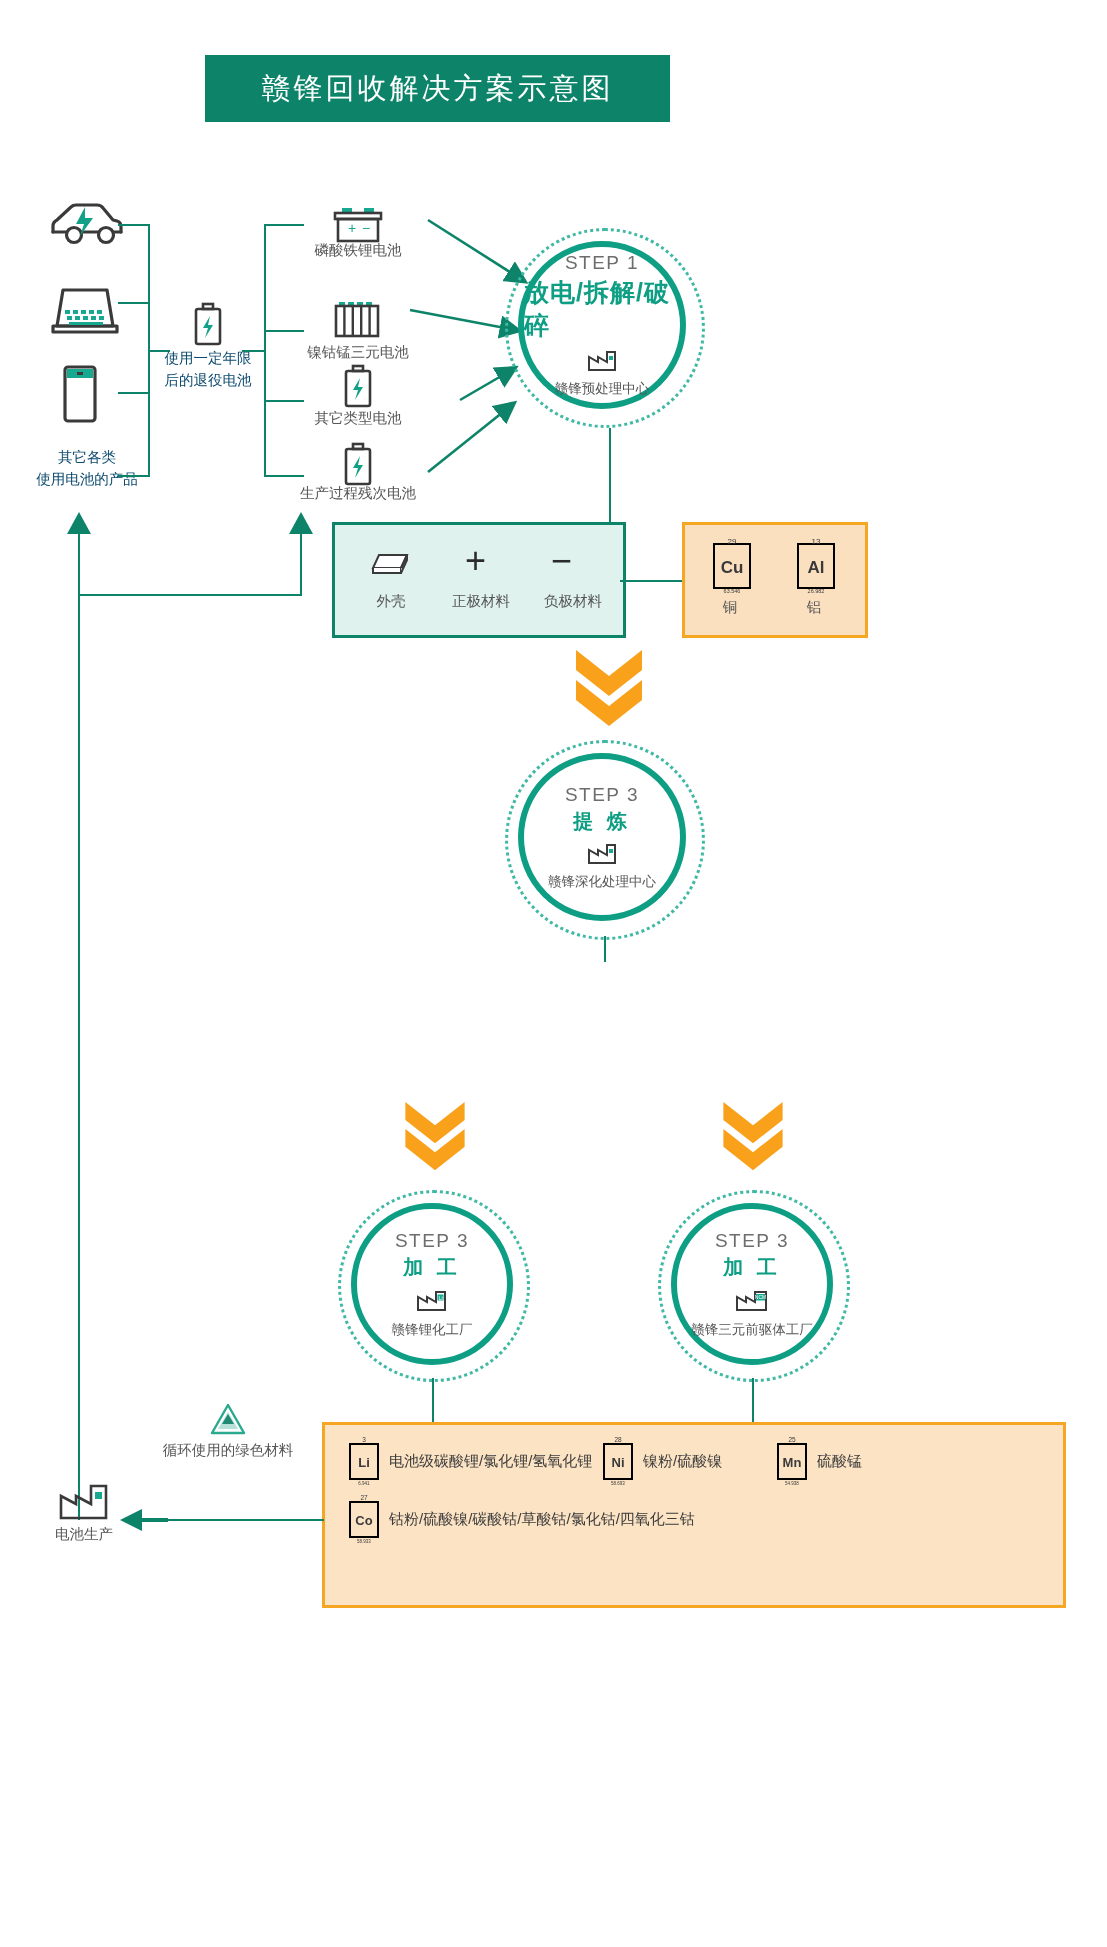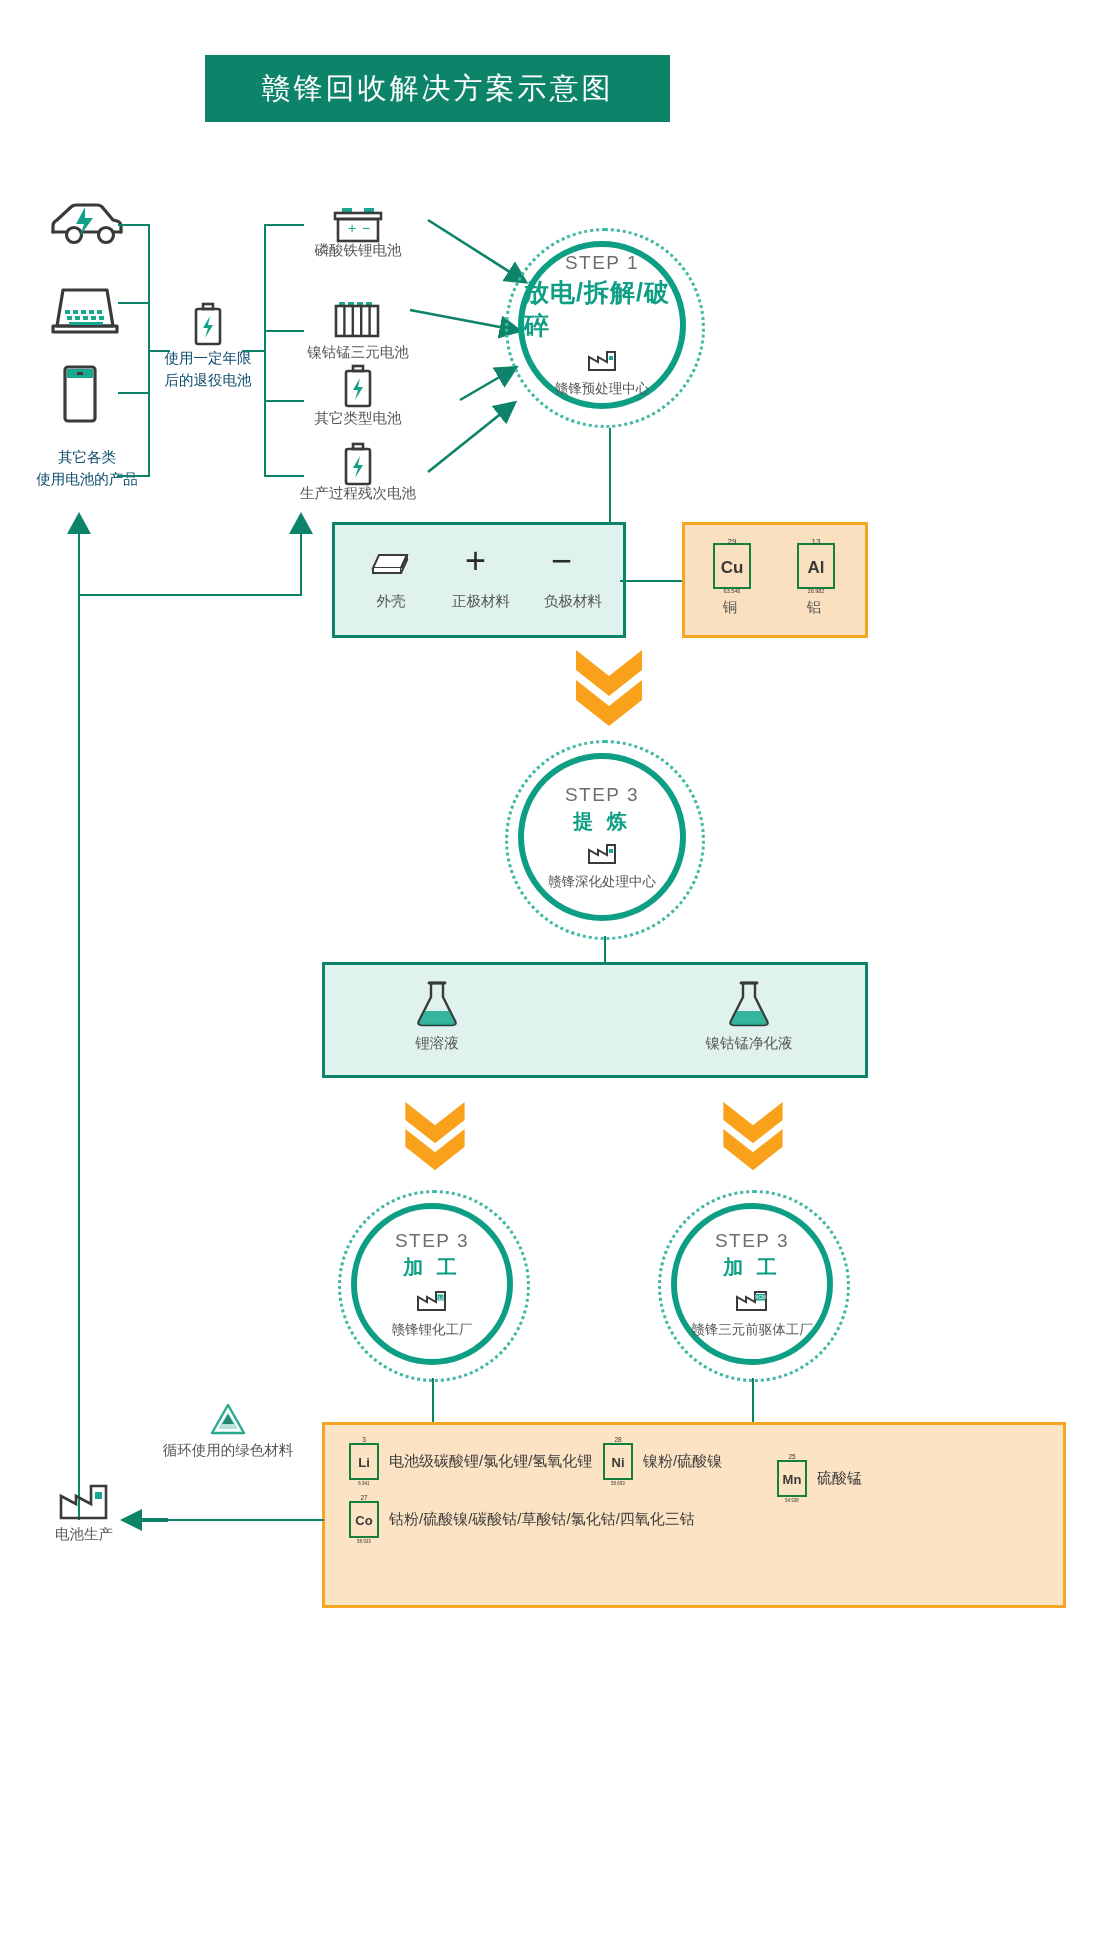--- a/index.html
+++ b/index.html
@@ -52,21 +52,21 @@
   }
   .box-orange{
     position:absolute;border:3px solid #f5a623;background:#fbe0c0;
   }
   .box-orange-lt{
     position:absolute;border:3px solid #f5a623;background:#fce3c4;
   }
 
   
   .el{
-    border:2px solid #15803d;width:34px;height:42px;background:transparent;
+    border:2px solid #000000;width:34px;height:42px;background:transparent;
     display:flex;flex-direction:column;align-items:center;justify-content:center;
     line-height:1;
   }
   .el .num{font-size:8px;color:#3a3a3a;}
   .el .sym{font-size:17px;color:#3a3a3a;font-weight:bold;margin:13px 0;}
   .el .wt{font-size:5.5px;color:#3a3a3a;}
   .el.small{width:26px;height:33px;}
   .el.small .num{font-size:6.5px;}
   .el.small .sym{font-size:13px;}
   .el.small .wt{font-size:4.5px;}
@@ -308,43 +308,20 @@
           <path d="M2 22 L2 9 L11 14 L11 9 L20 14 L20 4 L28 4 L28 22 Z" fill="none" stroke="#3a3a3a" stroke-width="2"></path>
           <rect x="22" y="8" width="4" height="4" fill="#17a98f"></rect>
         </svg>
       </div>
       <div class="step-sub">赣锋深化处理中心</div>
     </div>
   </div>
 
   <div class="abs vline" style="left:604px;top:936px;height:26px;"></div>
 
-  <div class="box-teal2" style="left:322px;top:962px;width:540px;height:110px;">
-    <div class="abs" style="left:88px;top:14px;">
-      <svg width="48" height="50" viewBox="0 0 48 50">
-        <path d="M18 4 L30 4 L30 18 L42 42 Q44 46 39 46 L9 46 Q4 46 6 42 L18 18 Z" fill="none" stroke="#3a3a3a" stroke-width="2.4" stroke-linejoin="round"></path>
-        <path d="M12 32 L36 32 L41 42 Q43 46 38 46 L10 46 Q5 46 7 42 Z" fill="#17a98f" opacity="0.85"></path>
-        <line x1="16" y1="4" x2="32" y2="4" stroke="#3a3a3a" stroke-width="2.8" stroke-linecap="round"></line>
-      </svg>
-    </div>
-    <div class="abs ctr" style="left:50px;top:68px;width:124px;">
-      <span class="lbl">锂溶液</span>
-    </div>
-
-    <div class="abs" style="left:400px;top:14px;">
-      <svg width="48" height="50" viewBox="0 0 48 50">
-        <path d="M18 4 L30 4 L30 18 L42 42 Q44 46 39 46 L9 46 Q4 46 6 42 L18 18 Z" fill="none" stroke="#3a3a3a" stroke-width="2.4" stroke-linejoin="round"></path>
-        <path d="M12 32 L36 32 L41 42 Q43 46 38 46 L10 46 Q5 46 7 42 Z" fill="#17a98f" opacity="0.85"></path>
-        <line x1="16" y1="4" x2="32" y2="4" stroke="#3a3a3a" stroke-width="2.8" stroke-linecap="round"></line>
-      </svg>
-    </div>
-    <div class="abs ctr" style="left:348px;top:68px;width:152px;">
-      <span class="lbl">镍钴锰净化液</span>
-    </div>
-  </div>
 
   <svg class="chev" style="left:400px;top:1098px;" width="70" height="78" viewBox="0 0 78 82">
     <g fill="#f9a11b">
       <path d="M6 2 L39 28 L72 2 L72 22 L39 48 L6 22 Z"></path>
       <path d="M6 32 L39 58 L72 32 L72 52 L39 78 L6 52 Z"></path>
     </g>
   </svg>
   <svg class="chev" style="left:718px;top:1098px;" width="70" height="78" viewBox="0 0 78 82">
     <g fill="#f9a11b">
       <path d="M6 2 L39 28 L72 2 L72 22 L39 48 L6 22 Z"></path>
@@ -400,21 +377,21 @@
 
     <div class="abs orow" style="left:278px;top:18px;">
       <div class="el small">
         <span class="num">28</span>
         <span class="sym">Ni</span>
         <span class="wt">58.693</span>
       </div>
       <span class="otxt">镍粉/硫酸镍</span>
     </div>
 
-    <div class="abs orow" style="left:452px;top:35px;justify-content:flex-end;">
+    <div class="abs orow" style="left:452px;top:18px;justify-content:flex-end;">
       <div class="el small">
         <span class="num">25</span>
         <span class="sym">Mn</span>
         <span class="wt">54.938</span>
       </div>
       <span class="otxt">硫酸锰</span>
     </div>
 
     <div class="abs orow" style="left:24px;top:76px;">
       <div class="el small">

